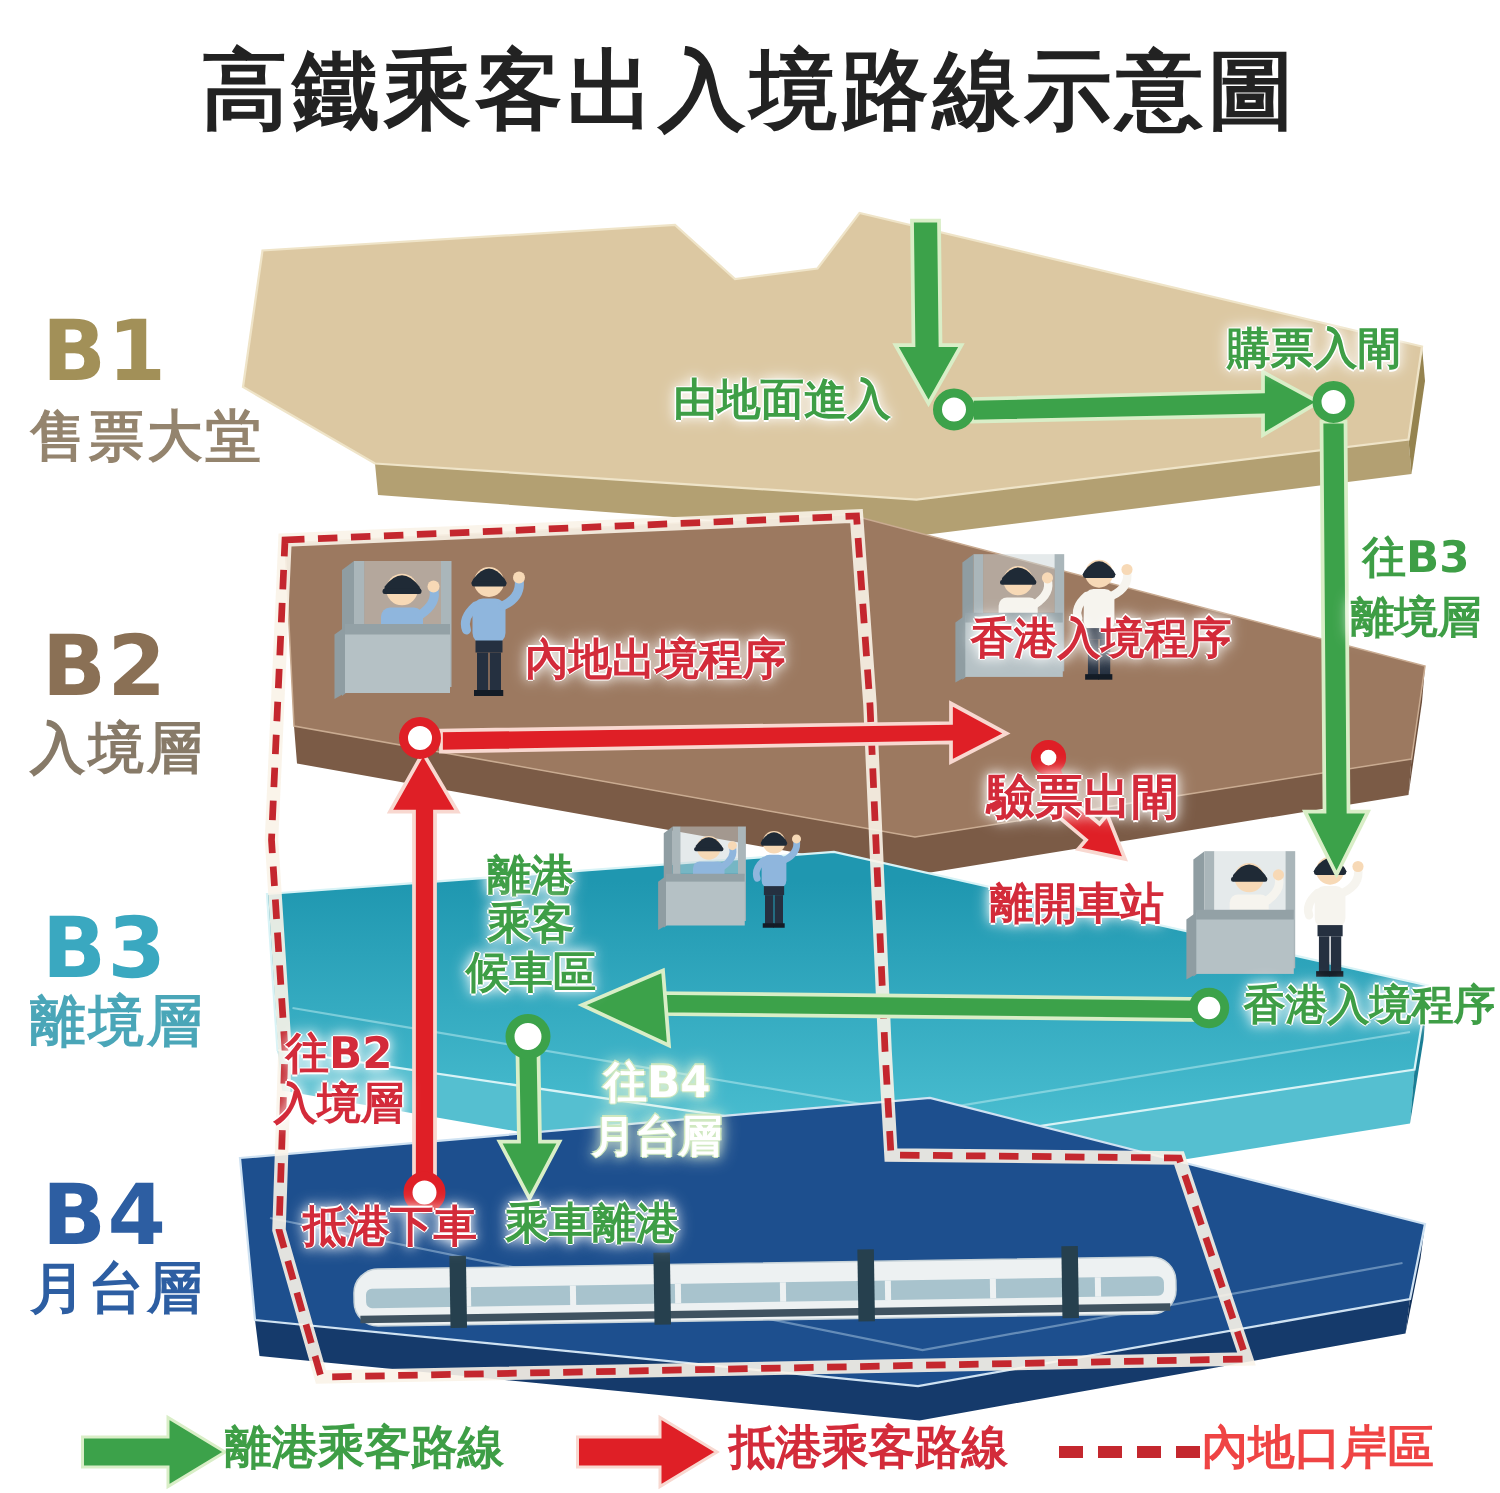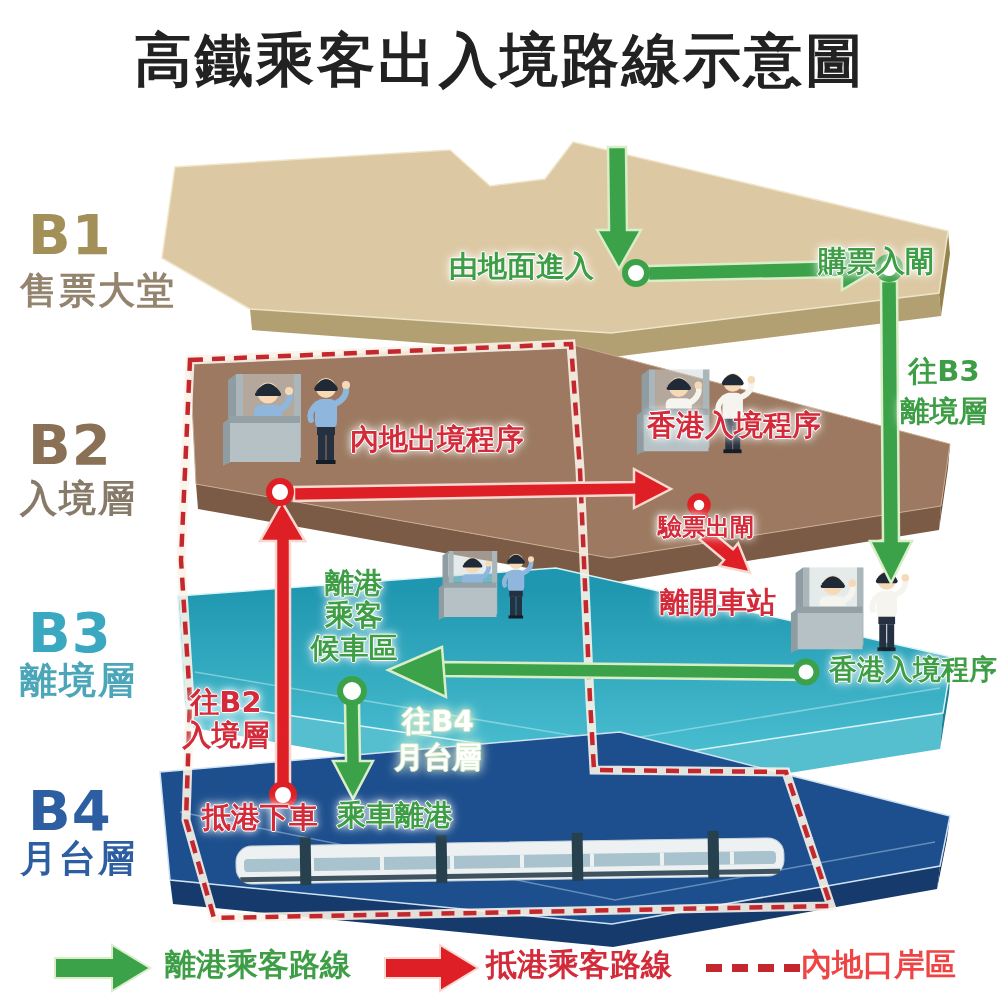--- a/index.html
+++ b/index.html
@@ -17,39 +17,39 @@
        text-shadow:0 1px 0 #cfe8c0,0 -1px 0 #cfe8c0,1px 0 0 #cfe8c0,-1px 0 0 #cfe8c0,0 0 8px #dff2d2,0 0 13px #eaf6e0;}
   .multi{white-space:normal;text-align:center;}
   .floor-code{position:absolute;font-weight:900;font-size:56px;letter-spacing:1px;}
   .floor-name{position:absolute;font-weight:900;font-size:37px;letter-spacing:2px;}
   .c-b1{color:#a29058;} .n-b1{color:#94846e;font-family:Liberation Mono, monospace;}
   .c-b2{color:#8a7055;} .n-b2{color:#877a68;}
   .c-b3{color:#3aa8c0;} .n-b3{color:#4aa6b8;}
   .c-b4{color:#2d5ea2;} .n-b4{color:#2d5ea2;}
   
   .t-enter-ground{left:449px;top:251px;}
-  .t-buy-ticket{left:818px;top:217px;margin-top:29px;}
+  .t-buy-ticket{left:818px;top:217px;}
   .t-to-b3{left:884px;top:351px;width:120px;line-height:1.38;}
   .t-mainland-exit{left:350px;top:424px;}
   .t-hk-entry{left:647px;top:410px;}
-  .t-ticket-exit{left:658px;top:514px;font-size:24px;}
+  .t-ticket-exit{left:658px;top:514px;font-size:32px;}
   .t-leave-station{left:660px;top:587px;}
   .t-waiting{left:298px;top:567px;width:112px;line-height:1.12;}
   .t-mainland-entry{left:418px;top:603px;width:144px;line-height:1.15;}
   .t-hk-exit{left:829px;top:655px;font-size:28px;}
   .t-to-b4{left:380px;top:703px;width:116px;line-height:1.25;}
   .t-to-b2{left:170px;top:686px;width:112px;line-height:1.15;}
   .t-arrive{left:202px;top:802px;}
   .t-board{left:337px;top:800px;}
   .f-b1-c{left:28px;top:202px;} .f-b1-n{left:20px;top:266px;}
   .f-b2-c{left:28px;top:412px;} .f-b2-n{left:20px;top:474px;}
   .f-b3-c{left:28px;top:600px;} .f-b3-n{left:20px;top:656px;}
   .f-b4-c{left:28px;top:778px;} .f-b4-n{left:20px;top:834px;}
   .leg-label{position:absolute;top:944px;font-weight:700;font-size:31px;white-space:nowrap;}
-  .leg-1{left:165px;color:#3e9e46;}
+  .leg-1{left:150px;color:#3e9e46;}
   .leg-2{left:486px;color:#d32b3a;}
   .leg-3{left:801px;color:#ef4444;}
 </style>
 </head>
 <body>
 
 <div class="stage">
 
   <svg class="canvas" width="1000" height="995" viewBox="0 0 1000 995">
     <defs>

